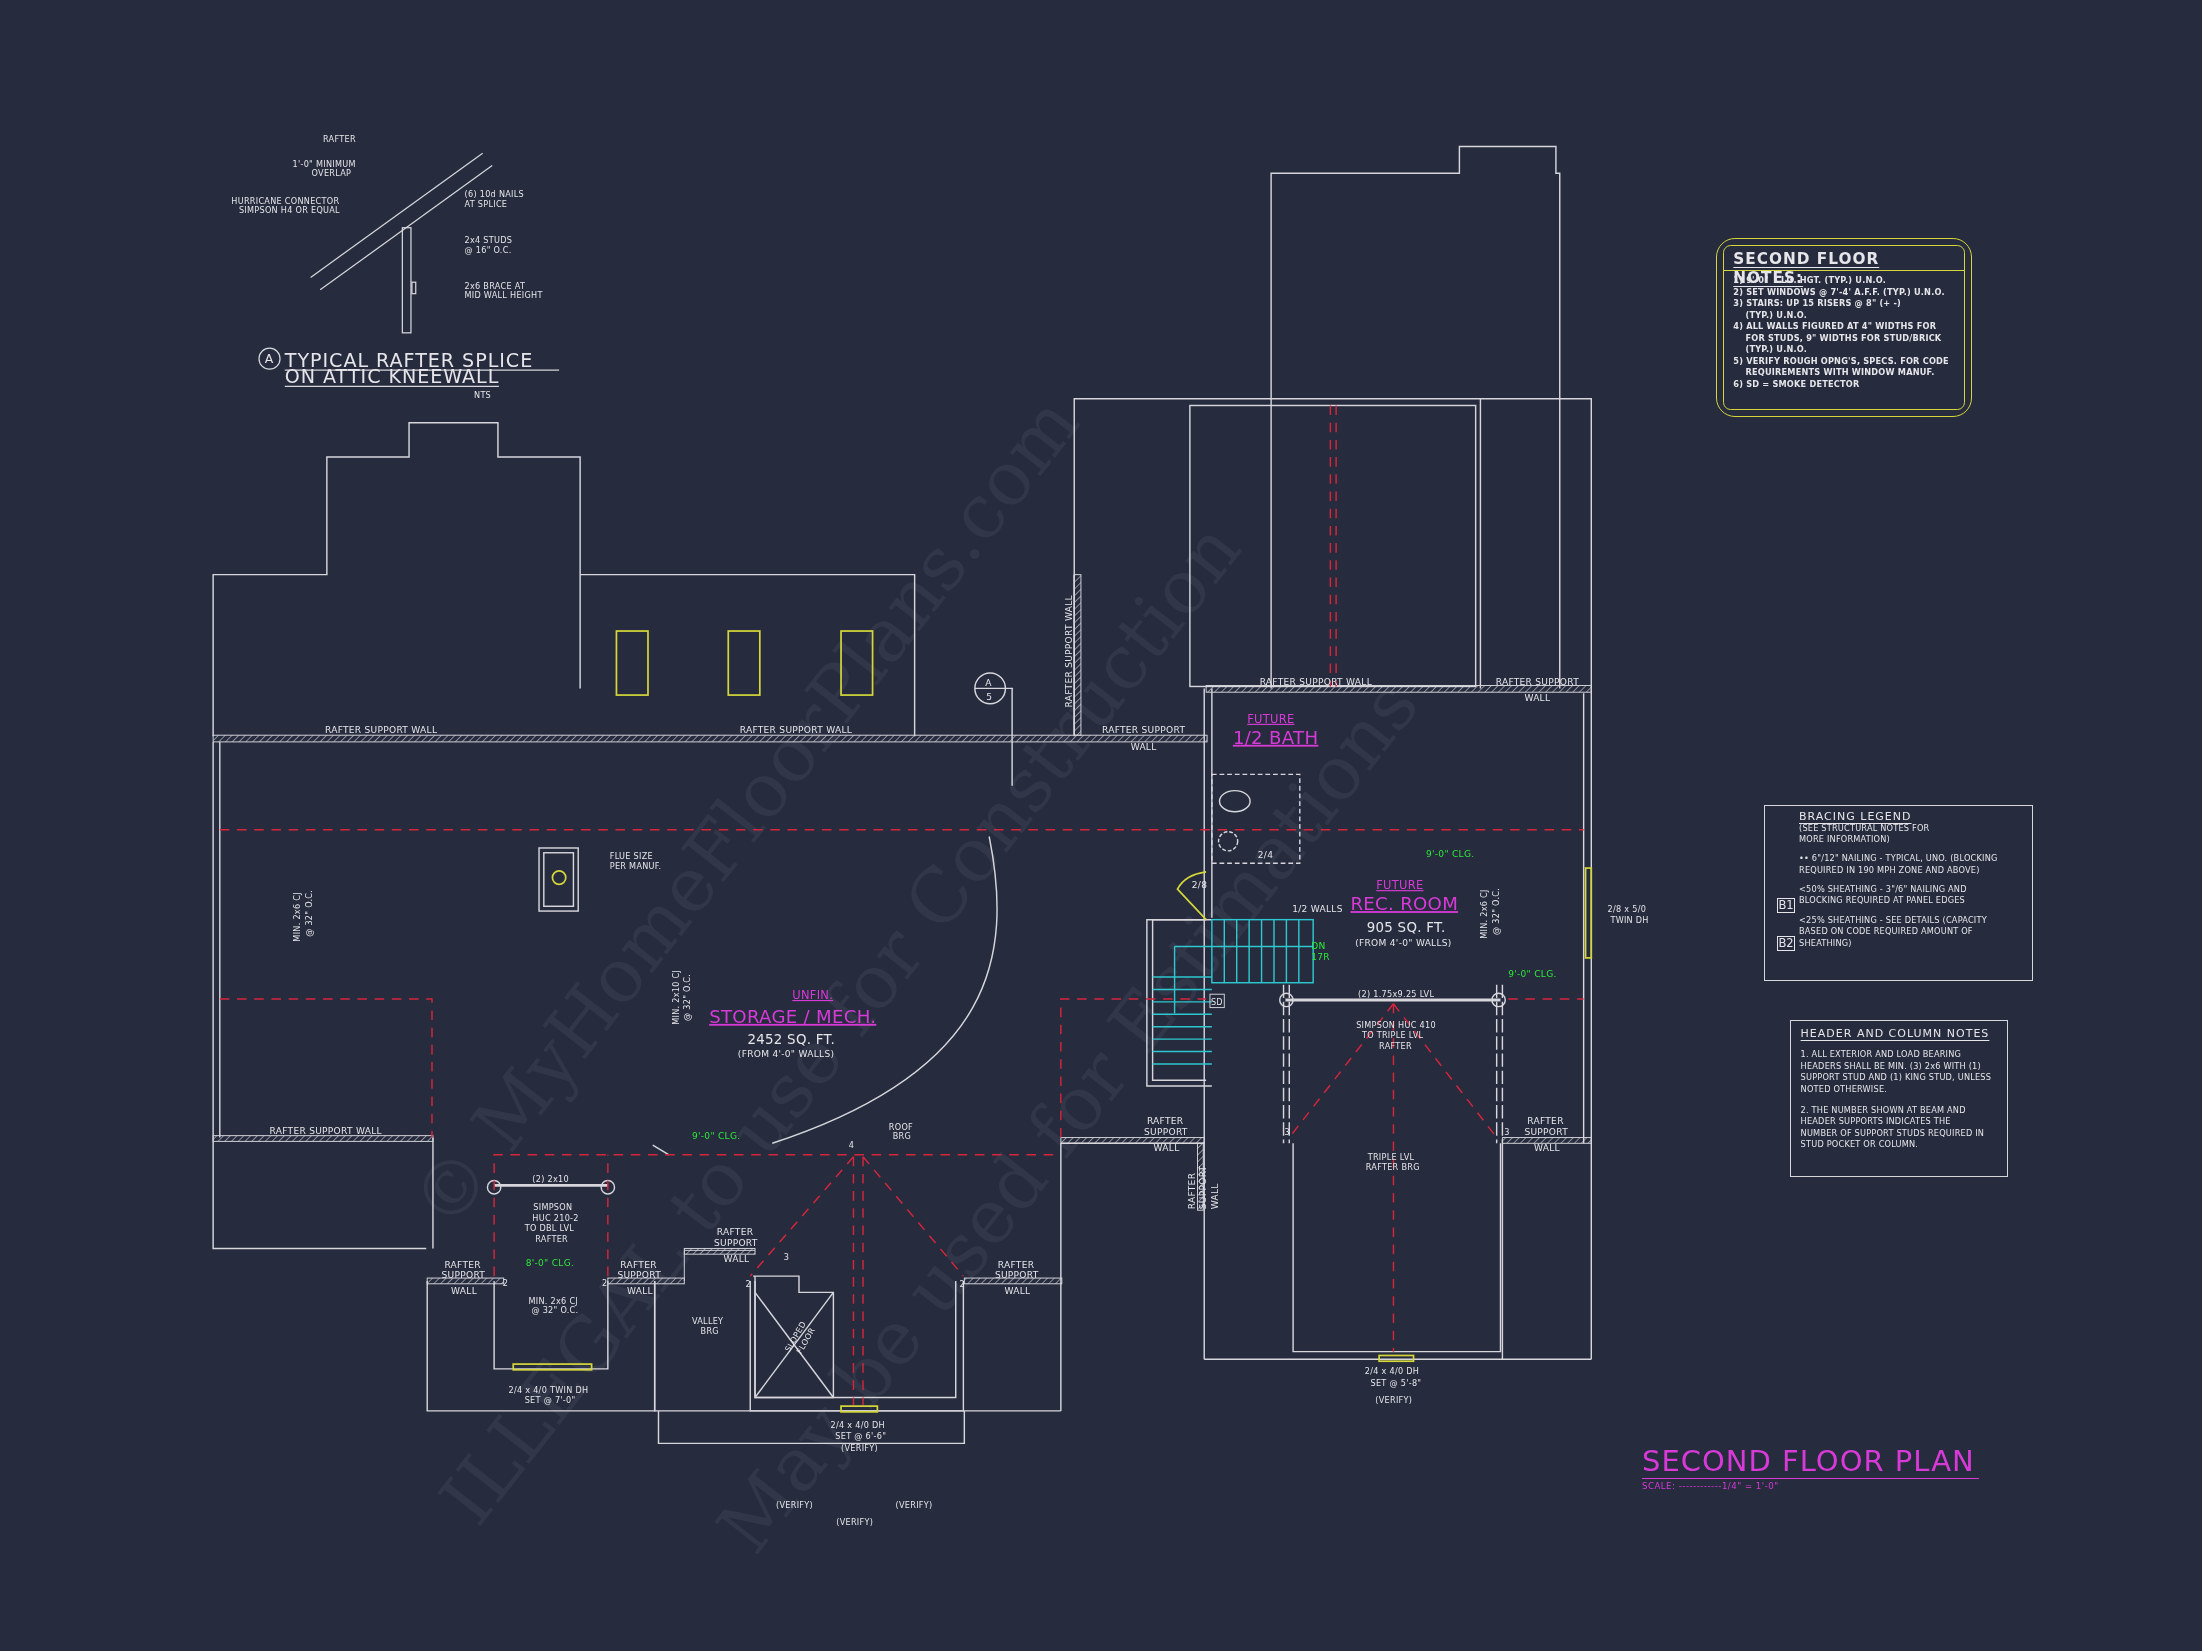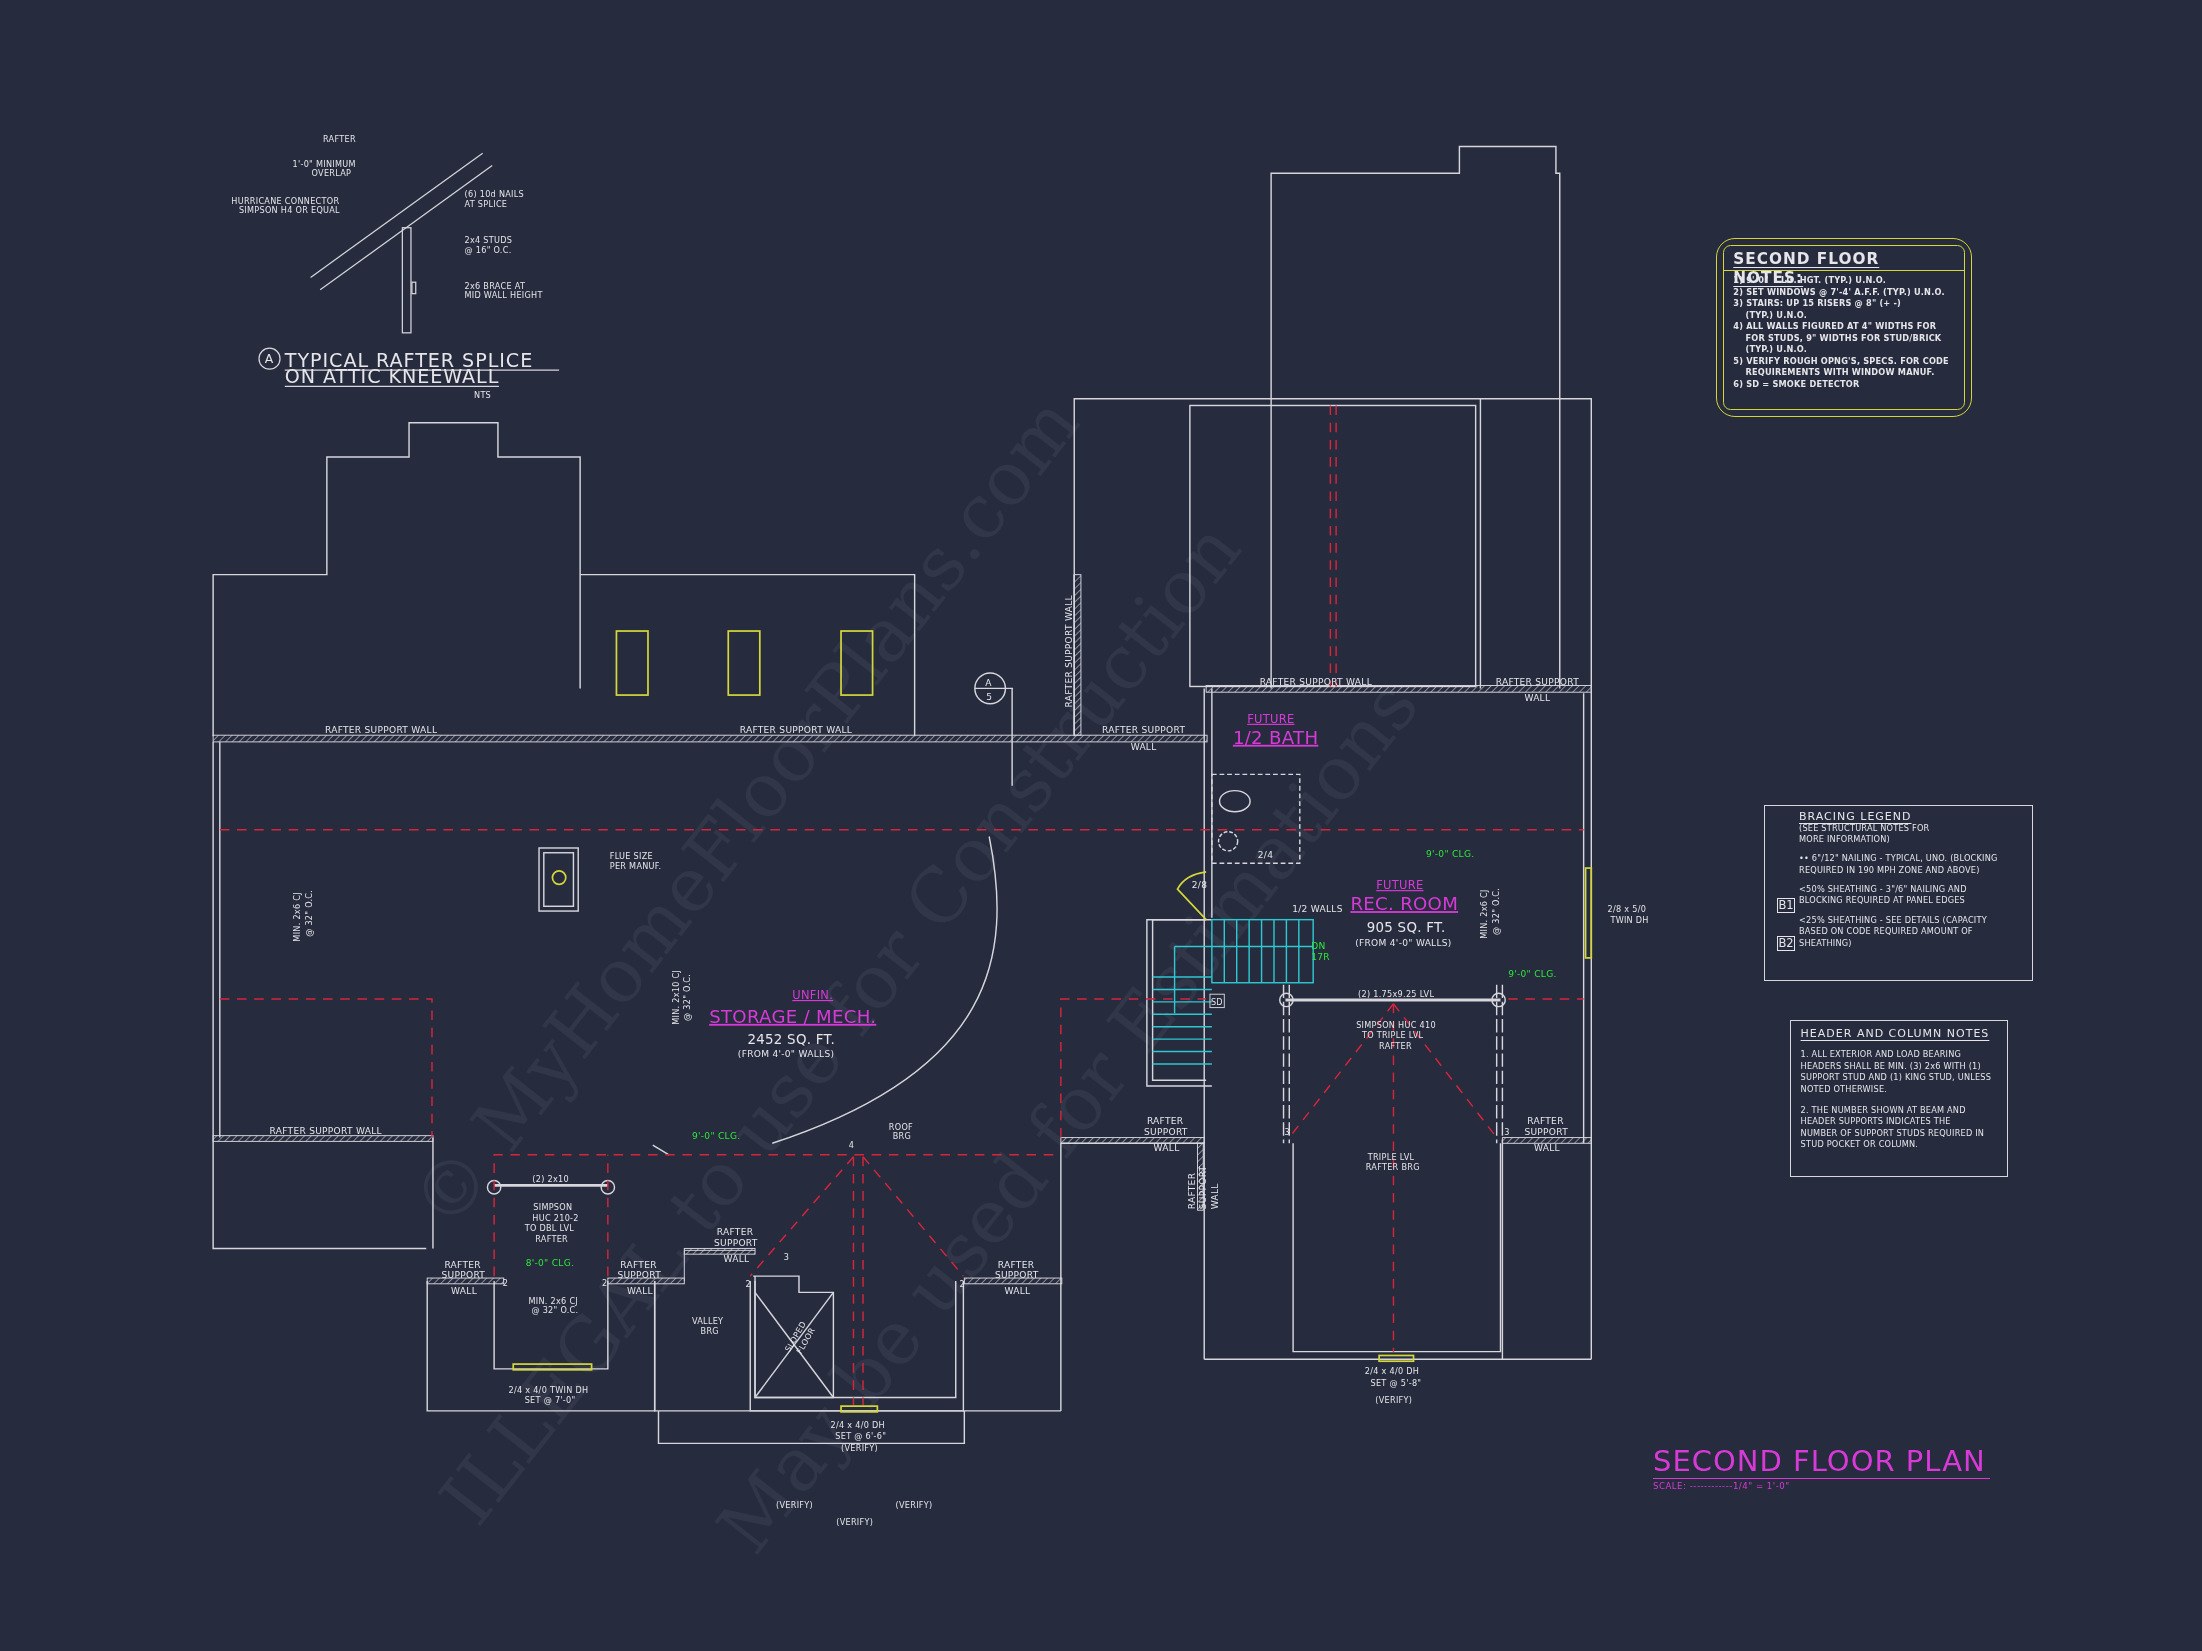--- a/index.html
+++ b/index.html
@@ -21,21 +21,21 @@
   #floor-notes .hdr { border-bottom: 1.9px solid #d4d63a; padding: 3.8px 9.6px 1.9px; height: 25px; box-sizing: border-box; }
   #floor-notes .hdr span { font-size: 15.3px; }
   #floor-notes .body { padding: 4.8px 9.6px; }
   #bracing { left: 1764px; top: 805px; width: 267px; height: 174px; border: 1.4px solid #d6d6dc; }
   #bracing .inner { padding: 3.8px 0 0 34px; }
   #bracing .note-title { font-size: 11px; }
   .b-tag { position: absolute; left: 12.4px; border: 1.4px solid #e6e6ea; font-size: 11.5px; padding: 0 0; line-height: 13.4px; }
   #header-notes { left: 1790px; top: 1020px; width: 216px; height: 155px; border: 1.4px solid #d6d6dc; }
   #header-notes .inner { padding: 5.7px 0 0 9.6px; }
   #header-notes .note-title { font-size: 11px; }
-  #plan-title { position: absolute; left: 1642px; top: 1445px; color: #d83ad8; margin-left: 11px; }
+  #plan-title { position: absolute; left: 1642px; top: 1445px; color: #d83ad8; }
   #plan-title .title { font-size: 29px; letter-spacing: 1px; border-bottom: 1.9px solid #d83ad8; padding: 0 3.8px 0 0; line-height: 32.5px; }
   #plan-title .scale { font-size: 8.6px; margin-top: 2.9px; letter-spacing: 0.5px; }
 </style>
 </head>
 <body>
 
 <svg id="canvas" viewBox="0 0 2304 1728" xmlns="http://www.w3.org/2000/svg">
   <defs>
     <pattern id="hatch" patternUnits="userSpaceOnUse" width="5" height="5" patternTransform="rotate(45)">
       <line x1="0" y1="0" x2="0" y2="5" stroke="#d6d6dc" stroke-width="1.2"></line>

